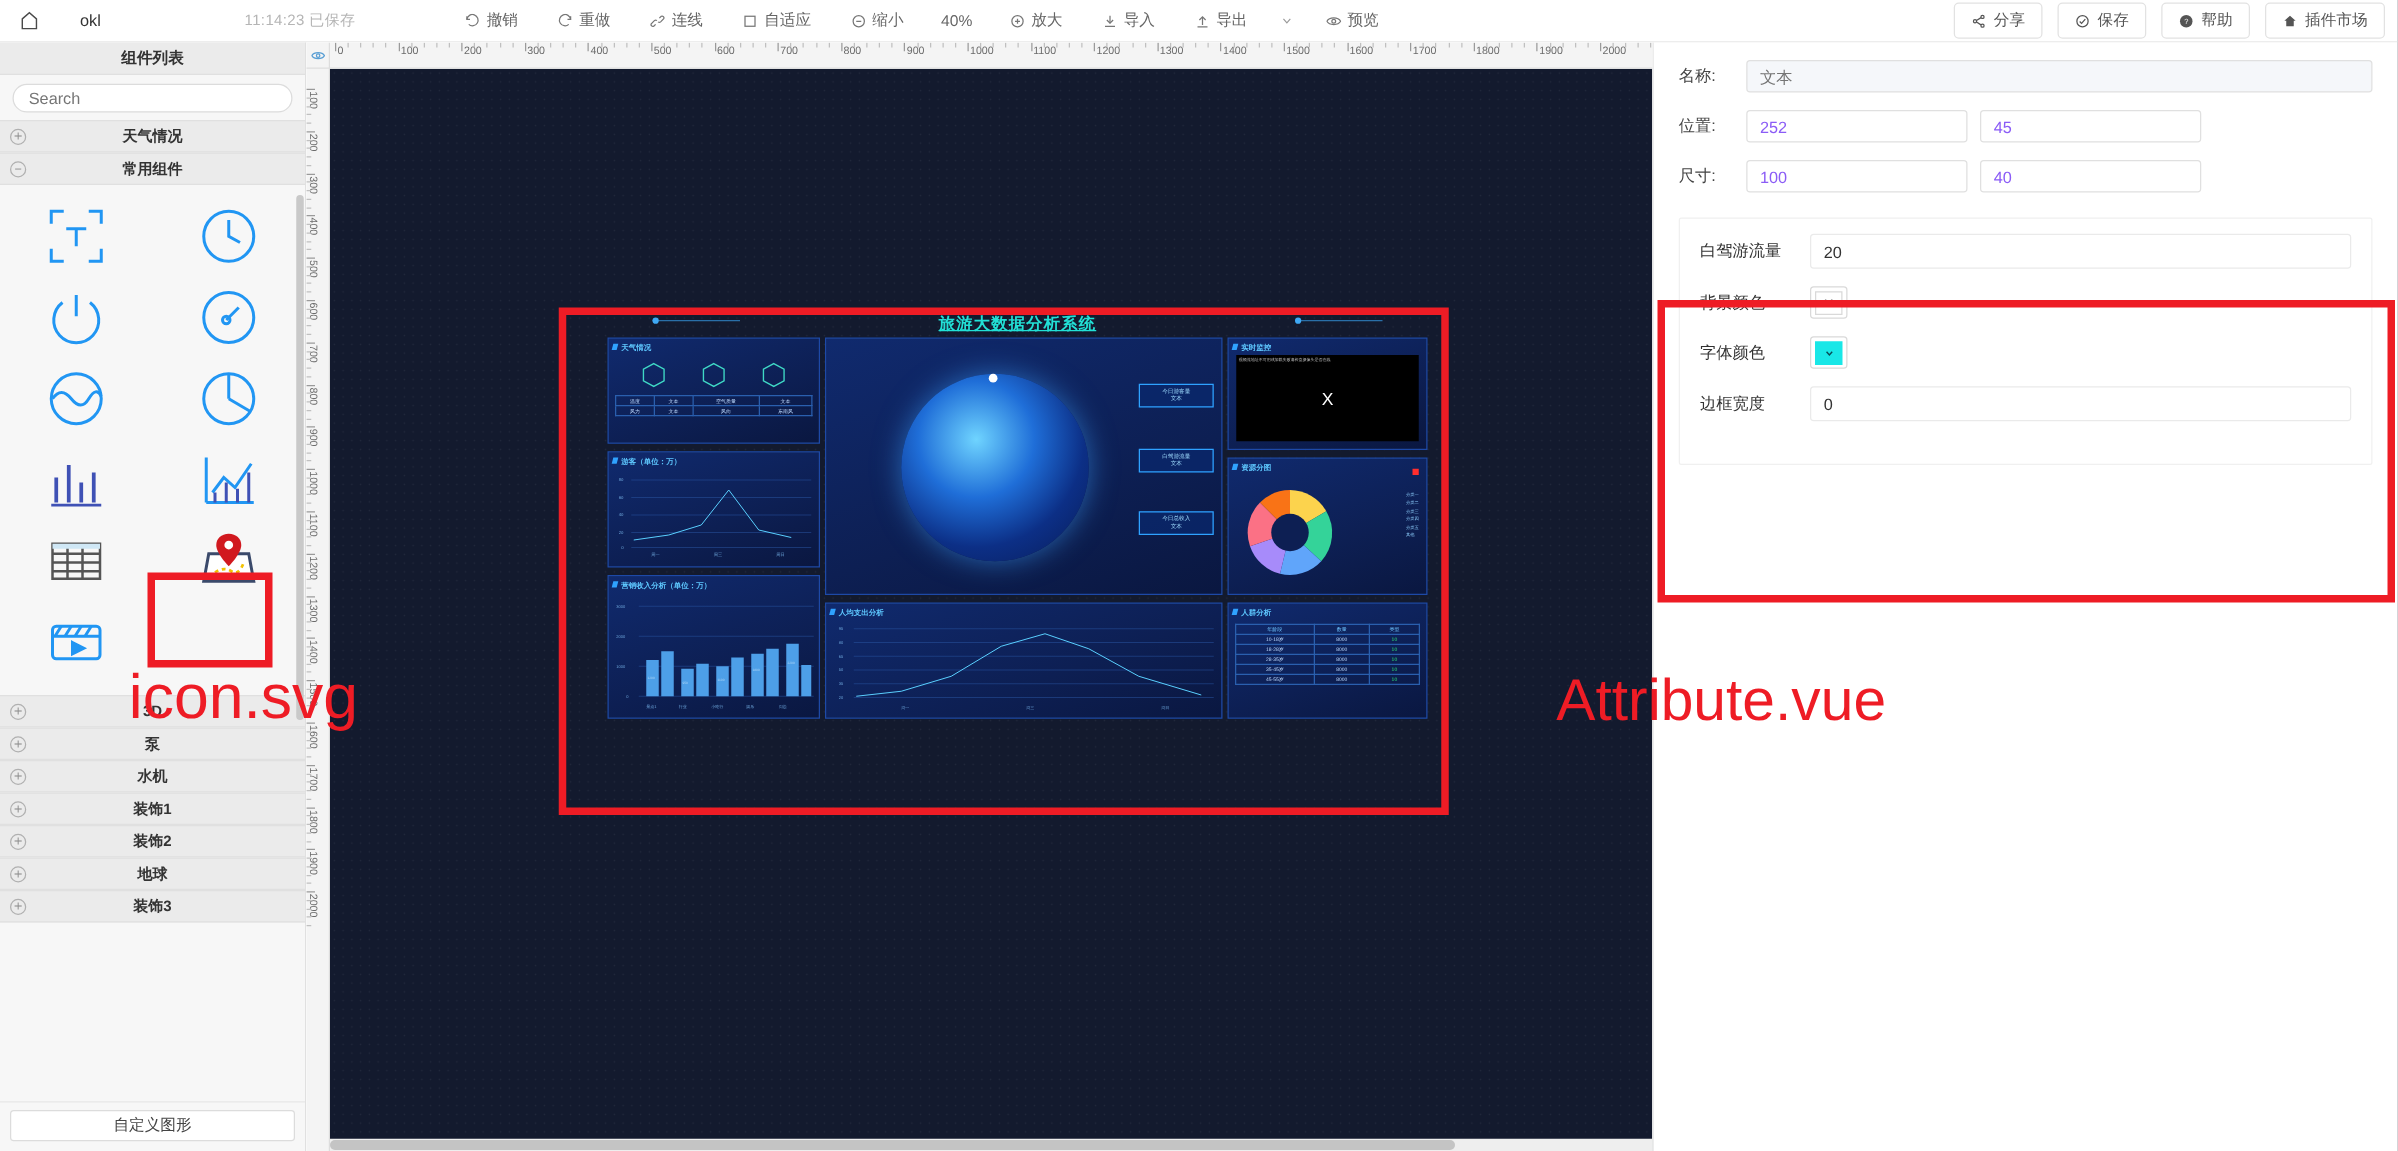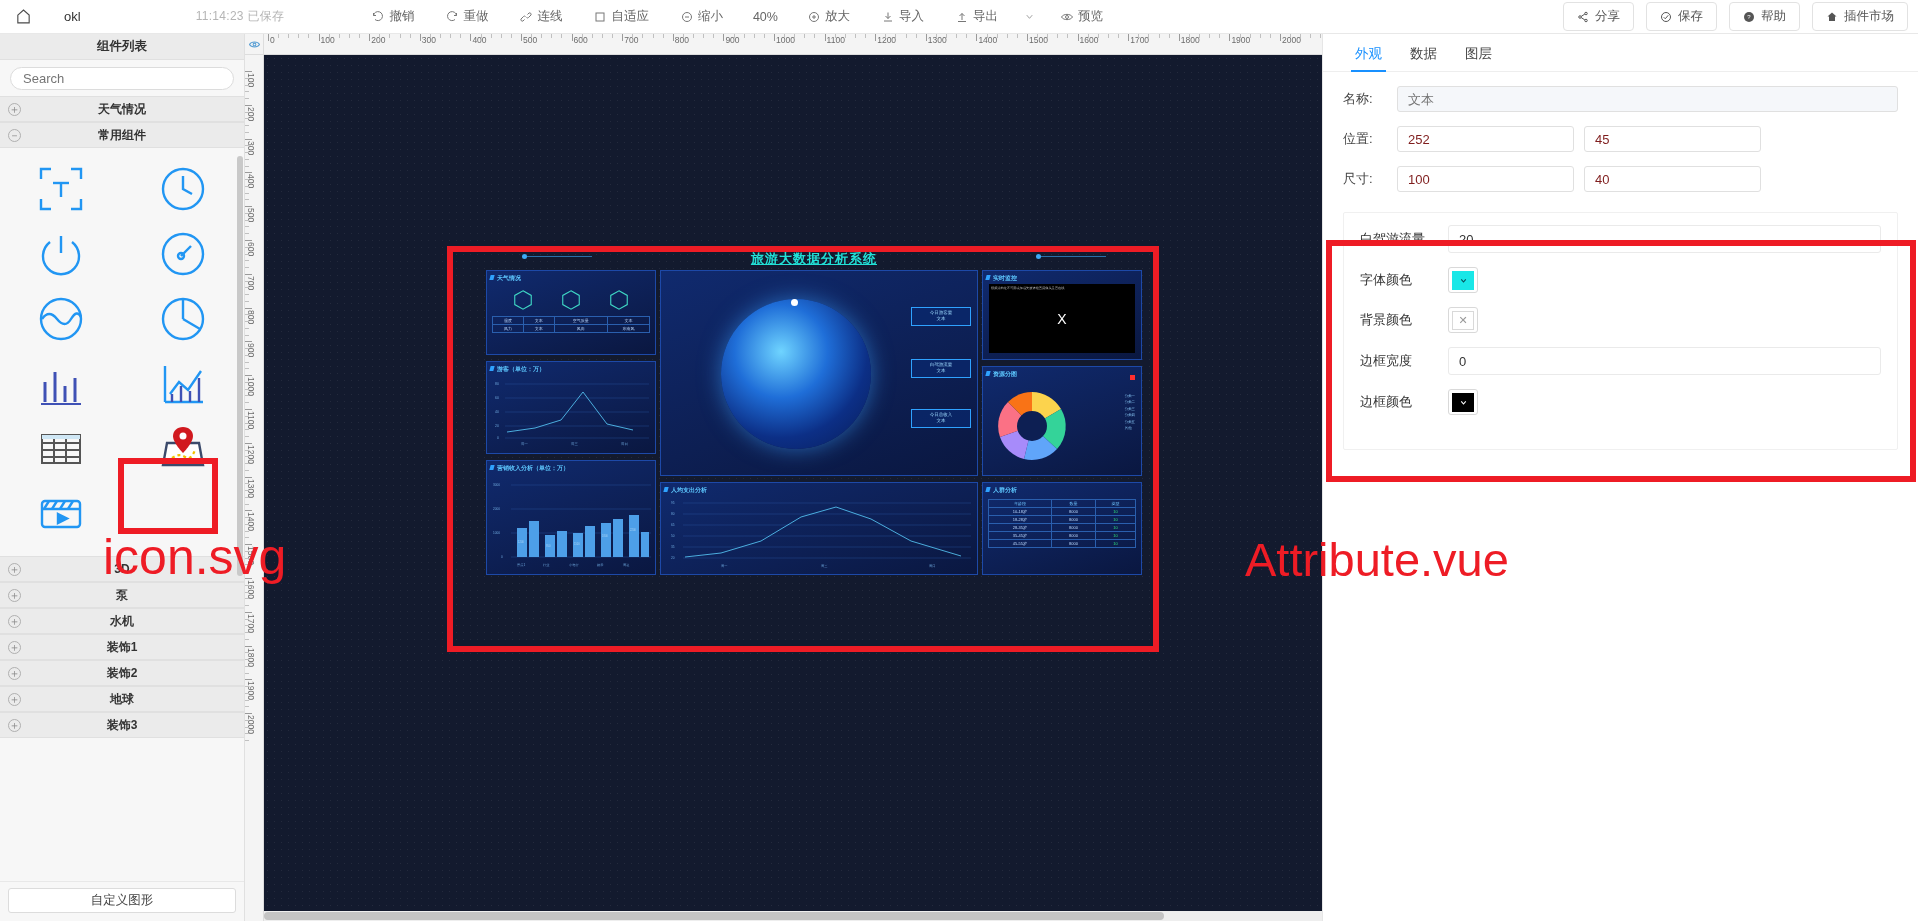--- a/index.html
+++ b/index.html
@@ -98,21 +98,21 @@
   
   .rpanel { width:596px; background:#fff; border-left:1px solid #e6e6e6;
             position:relative; display:flex; flex-direction:column; }
   .rp-tabs { display:flex; gap:0; padding:0 18px; border-bottom:1px solid #eee; height:38px; align-items:flex-end; }
   .rp-tab { font-size:13.5px; color:#444; padding:0 14px 8px 14px; cursor:pointer; position:relative; }
   .rp-tab.active { color:#1890ff; }
   .rp-tab.active:after { content:''; position:absolute; left:10px; right:10px; bottom:-1px; height:2px; background:#1890ff; }
   .rp-form { padding:14px 20px 0 20px; }
   .frow { display:flex; align-items:center; margin-bottom:14px; gap:10px; }
   .flabel { width:44px; font-size:13px; color:#444; flex:none; }
-  .finput { height:26px; border:1px solid #e0e0e0; border-radius:3px; font-size:13px; color:#7f1d1d;
+  .finput { height:26px; border:1px solid #e0e0e0; border-radius:3px; font-size:13px; color:#8b5cf6;
             padding:0 10px; outline:none; background:#fff; }
   .finput.readonly { background:#f5f7fa; color:#b9b9b9; }
   .finput.f1 { flex:1; }
   .finput.half { width:177px; }
   .style-card { margin:6px 20px 0 20px; border:1px solid #f0f0f0; border-radius:2px; padding:12px 16px 20px 16px; }
   .style-head { display:flex; align-items:center; justify-content:space-between; font-size:14px;
                 color:#333; padding-bottom:14px; }
   .srow { display:flex; align-items:center; margin-bottom:14px; }
   .slabel { width:88px; font-size:13px; color:#333; }
   .sinput { flex:1; height:28px; border:1px solid #eaeaea; border-radius:3px; font-size:13px;
@@ -866,25 +866,20 @@
 
       <div class="ann-box" style="left:183px; top:191px; width:712px; height:406px;"></div>
     </div>
 
     <div class="hscroll">
       <div class="thumb"></div>
     </div>
   </div>
 
   <div class="rpanel">
-    <div class="rp-tabs">
-      <div class="rp-tab active">外观</div>
-      <div class="rp-tab">数据</div>
-      <div class="rp-tab">图层</div>
-    </div>
 
     <div class="rp-form">
       <div class="frow">
         <div class="flabel">名称:</div>
         <input class="finput f1 readonly" placeholder="文本" style="">
       </div>
       <div class="frow">
         <div class="flabel">位置:</div>
         <input class="finput half" value="252" style="">
         <input class="finput half" value="45" style="">
@@ -893,50 +888,40 @@
         <div class="flabel">尺寸:</div>
         <input class="finput half" value="100" style="">
         <input class="finput half" value="40" style="">
       </div>
     </div>
 
     <div class="style-card">
       <div class="srow">
         <div class="slabel">白驾游流量</div>
         <input class="sinput" value="20" style="">
+      </div>
+      <div class="srow">
+        <div class="slabel">背景颜色</div>
+        <div class="swatch">
+          <div class="fill" style="border:1px solid #d9d9d9; color:#999; font-size:11px;">✕</div>
+        </div>
       </div>
       <div class="srow">
         <div class="slabel">字体颜色</div>
         <div class="swatch">
           <div class="fill" id="fontColorFill" style="background: rgb(25, 231, 231);">
             <svg width="9" height="9" viewBox="0 0 24 24" fill="none" stroke="#0a4a55" stroke-width="3">
                 <path d="M6 9 L12 16 L18 9"></path>
               </svg>
           </div>
         </div>
       </div>
       <div class="srow">
-        <div class="slabel">背景颜色</div>
-        <div class="swatch">
-          <div class="fill" style="border:1px solid #d9d9d9; color:#999; font-size:11px;">✕</div>
-        </div>
-      </div>
-      <div class="srow">
         <div class="slabel">边框宽度</div>
         <input class="sinput" value="0" style="">
-      </div>
-      <div class="srow">
-        <div class="slabel">边框颜色</div>
-        <div class="swatch">
-          <div class="fill" id="borderColorFill" style="background: rgb(0, 0, 0);">
-            <svg width="9" height="9" viewBox="0 0 24 24" fill="none" stroke="#fff" stroke-width="3">
-                <path d="M6 9 L12 16 L18 9"></path>
-              </svg>
-          </div>
-        </div>
       </div>
     </div>
 
     <div class="ann-box" style="left:3px; top:206px; width:590px; height:242px;"></div>
     <div class="ann-text" style="left:-78px; top:498px; font-size:47px;">Attribute.vue</div>
   </div>
 </div>
 
 <div class="ann-box" style="left:118px; top:458px; width:100px; height:76px;"></div>
 <div class="ann-text" style="left:103px; top:528px; font-size:50px;">icon.svg</div>

